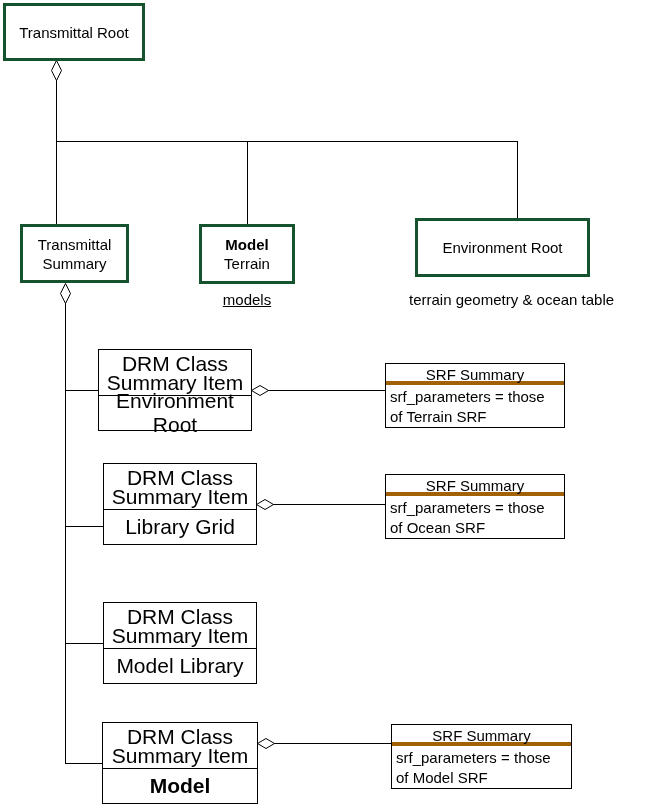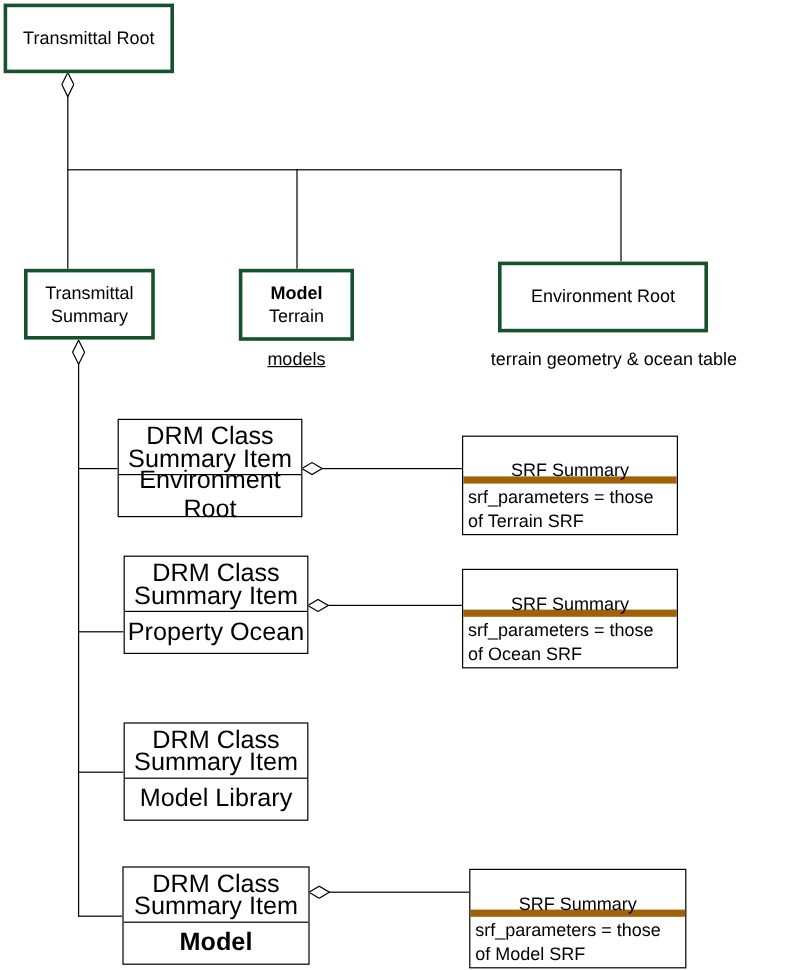--- a/index.html
+++ b/index.html
@@ -55,24 +55,23 @@
   
   .srfbox {
     position: absolute;
     width: 180px;
     border: 1px solid #000;
     background: #fff;
     font-size: 15px;
   }
   .srf-title {
     height: 21px;
-    border-bottom: 6px solid #a16207;
+    border-bottom: 4px solid #a16207;
     text-align: center;
     line-height: 21px;
-    margin-top: 18px;
   }
   .srf-body {
     padding: 2px 0 0 4px;
     line-height: 20px;
   }
   .srf-body span { display: block; }
   
   .hline, .vline { position: absolute; background: #000; }
   .hline { height: 1px; }
   .vline { width: 1px; }
@@ -155,21 +154,21 @@
       <span>Environment Root</span>
     </div>
   </div>
 
   <div class="drmbox" style="left:103px; top:463px;">
     <div class="drm-top">
       <span>DRM Class</span>
       <span>Summary Item</span>
     </div>
     <div class="drm-bottom">
-      <span>Property Ocean</span>
+      <span>Library Grid</span>
     </div>
   </div>
 
   <div class="drmbox" style="left:103px; top:602px;">
     <div class="drm-top">
       <span>DRM Class</span>
       <span>Summary Item</span>
     </div>
     <div class="drm-bottom">
       <span>Model Library</span>

